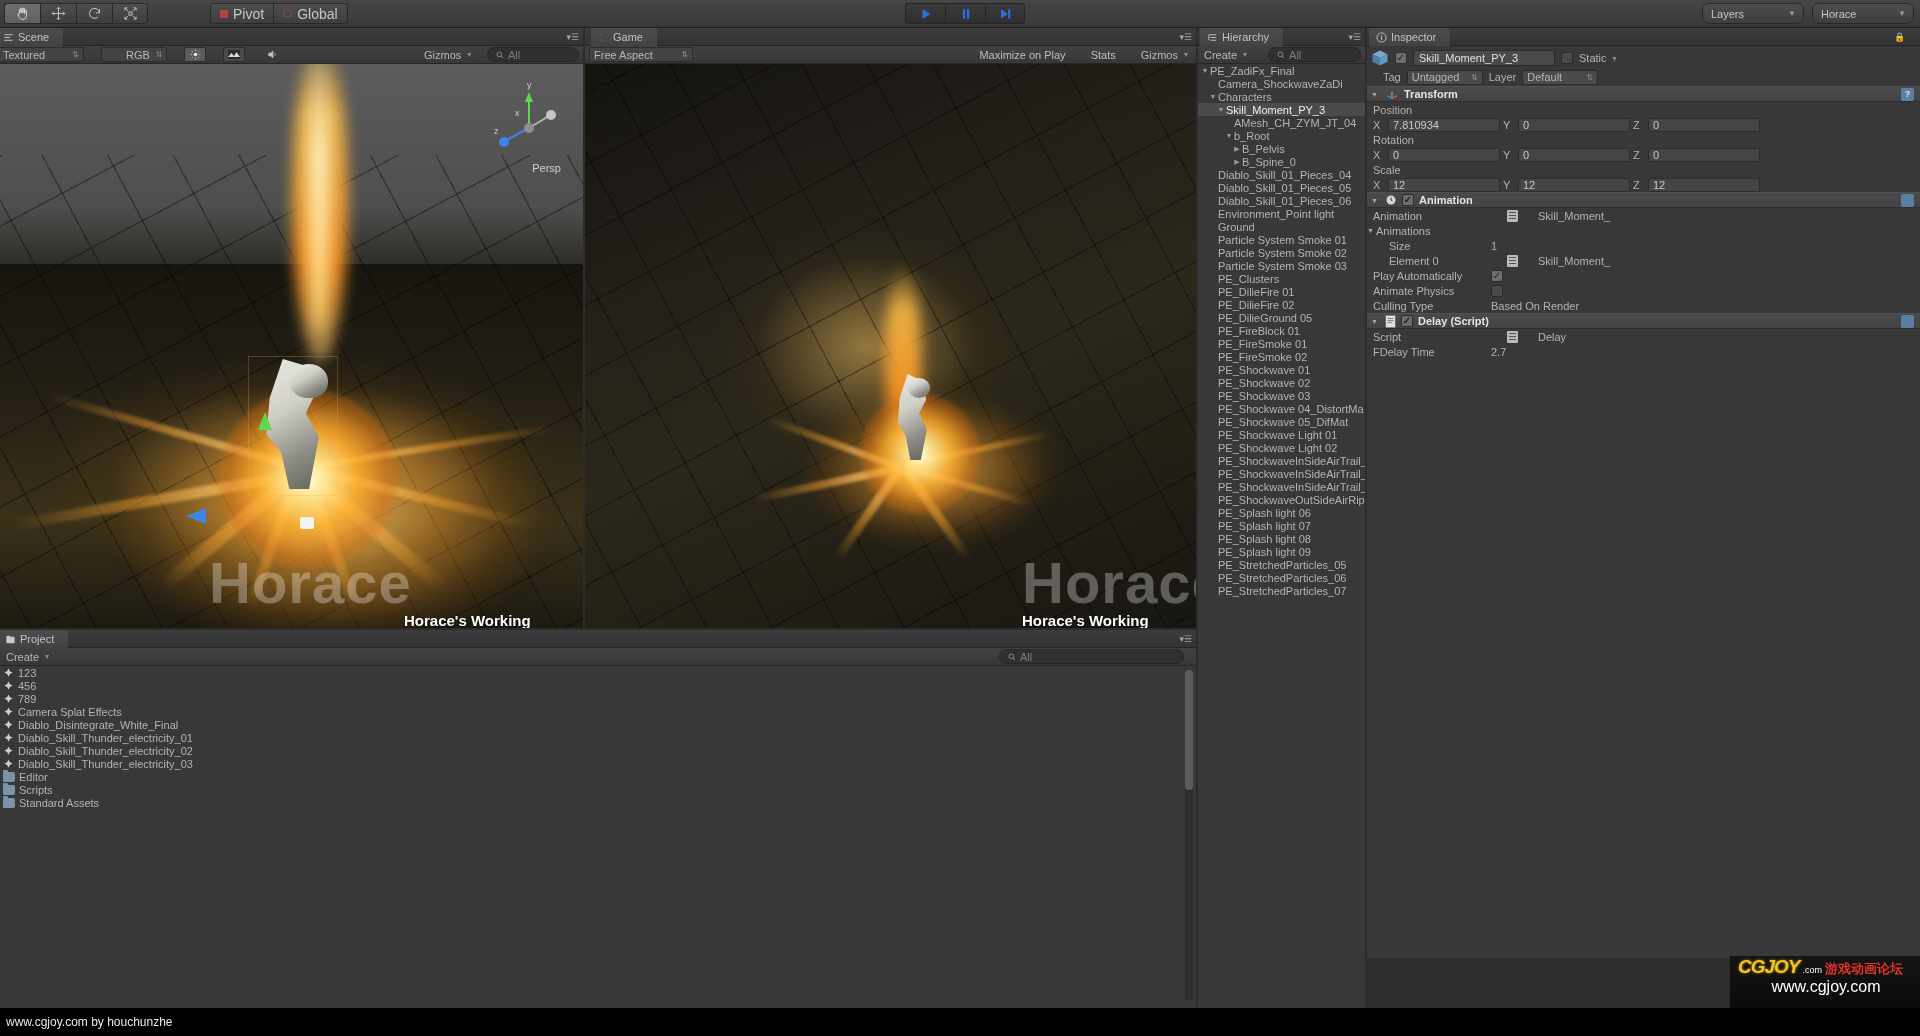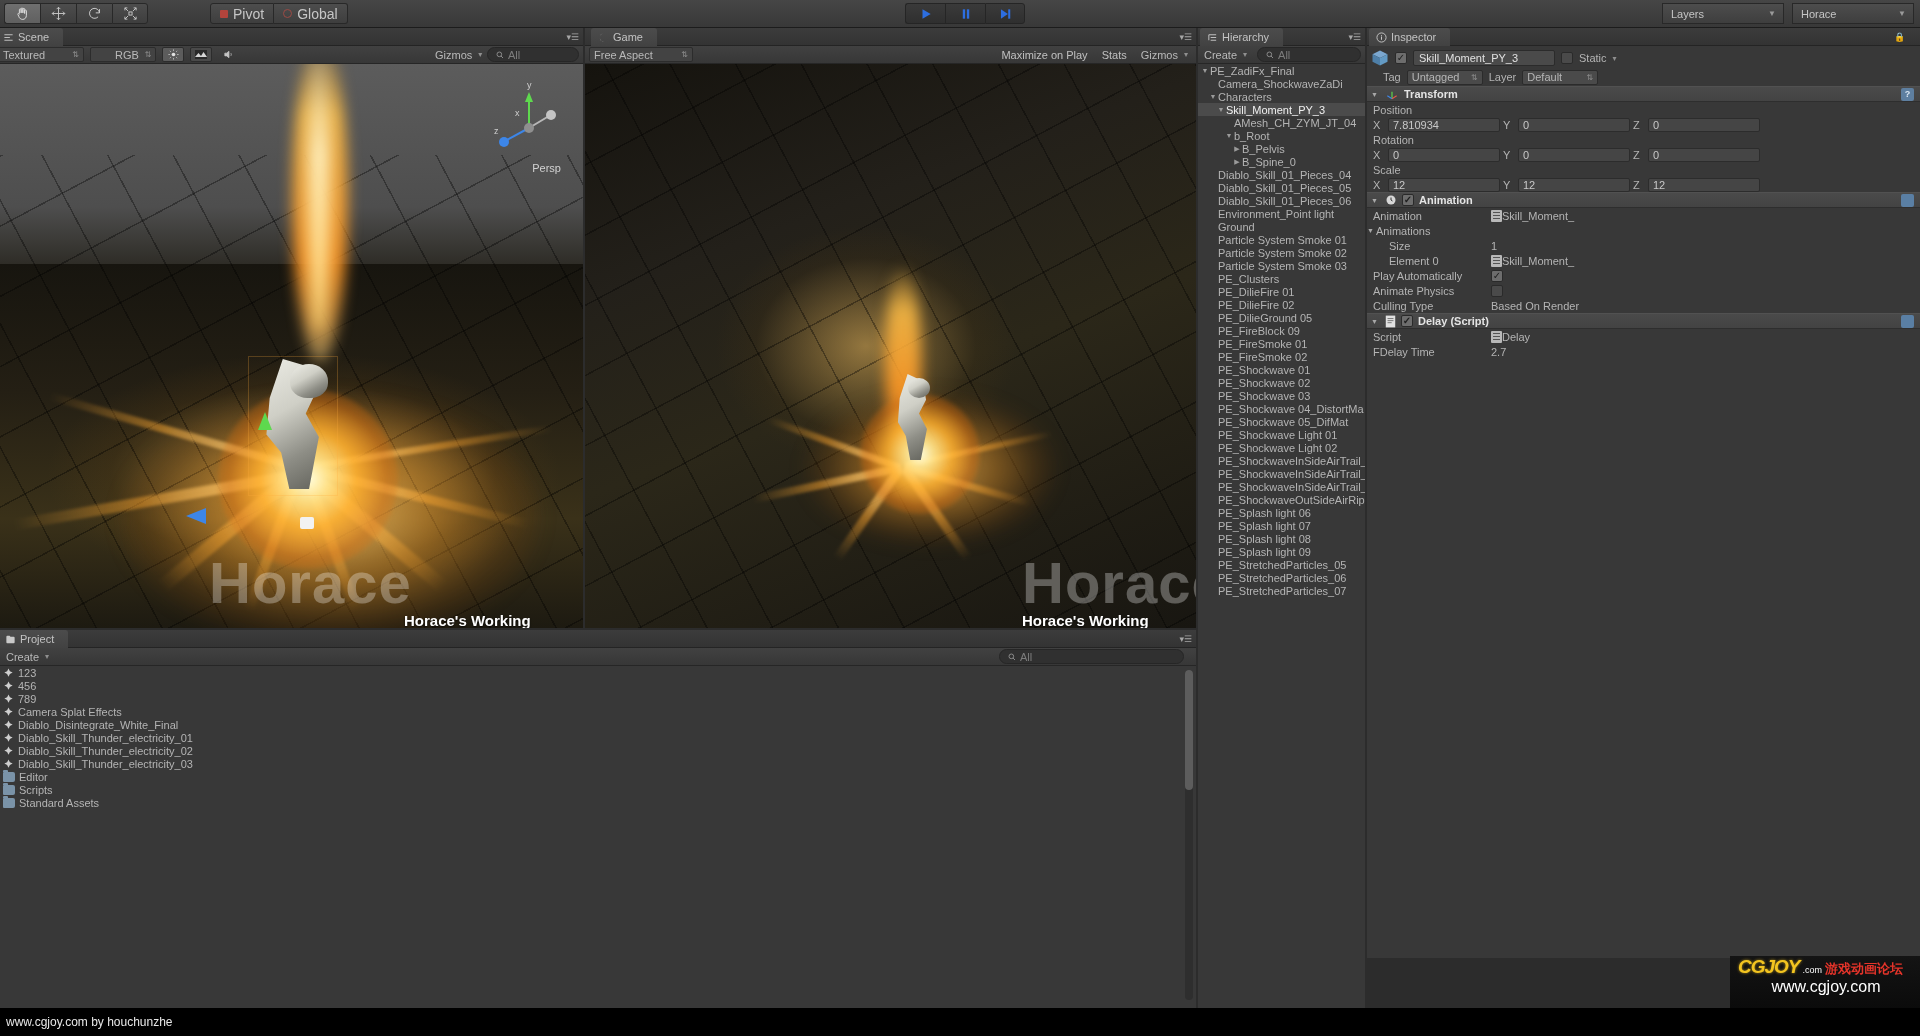--- a/index.html
+++ b/index.html
@@ -49,22 +49,22 @@
   .play-btn {
     width: 40px; height: 21px; background: linear-gradient(#3a3a3a,#2f2f2f);
     border: 1px solid #252525; border-right: none;
     display: flex; align-items: center; justify-content: center;
   }
   .play-btn:first-child { border-radius: 3px 0 0 3px; }
   .play-btn:last-child { border-right: 1px solid #252525; border-radius: 0 3px 3px 0; }
 
   .tb-right { position: absolute; right: 6px; top: 3px; display: flex; gap: 8px; }
   .tb-dd {
-    width: 122px; height: 21px; background: linear-gradient(#4d4d4d,#3e3e3e);
-    border: 1px solid #282828; border-radius: 0; color: #c6c6c6;
+    width: 102px; height: 21px; background: linear-gradient(#4d4d4d,#3e3e3e);
+    border: 1px solid #282828; border-radius: 7px; color: #c6c6c6;
     font-size: 11px; display: flex; align-items: center; padding: 0 8px;
     position: relative;
   }
   .tb-dd .car { position: absolute; right: 7px; color: #9a9a9a; font-size: 8px; }
 
   
   .panel { position: absolute; background: #383838; }
   .panel-tabrow {
     height: 18px; background: linear-gradient(#3c3c3c,#333333);
     border-bottom: 1px solid #242424; position: relative;
@@ -74,21 +74,21 @@
     background: linear-gradient(#4c4c4c,#424242);
     border-radius: 3px 3px 0 0; padding: 0 14px 0 7px;
     display: flex; align-items: center; gap: 4px;
     color: #c3c3c3; font-size: 11px; min-width: 66px;
   }
   .panel-menu { position: absolute; right: 4px; top: 4px; color: #a6a6a6; font-size: 9px; letter-spacing:0;}
 
   .panel-toolbar2 {
     height: 18px; background: linear-gradient(#414141,#373737);
     border-bottom: 1px solid #262626; display: flex; align-items: center;
-    font-size: 11px; color: #bdbdbd; padding: 0 4px; gap: 6px;
+    font-size: 11px; color: #bdbdbd; padding: 0 4px; gap: 17px;
   }
   .dropd {
     height: 15px; background: #434343; border: 1px solid #2c2c2c; border-radius: 2px;
     display: flex; align-items: center; padding: 0 4px; color: #b9b9b9; font-size: 11px;
     position: relative;
   }
   .dropd .ar { margin-left: auto; padding-left: 6px; color: #8f8f8f; font-size: 8px; }
   .searchbox {
     height: 15px; border-radius: 8px; background: #303030; border: 1px solid #262626;
     color: #7d7d7d; font-size: 11px; display: flex; align-items: center; padding: 0 8px; gap: 4px;
@@ -184,21 +184,21 @@
     border-bottom: 1px solid #2e2e2e; display:flex; align-items:center; gap:5px; padding-left:4px;
     color: #e4e4e4; font-size: 11px; font-weight: bold;
   }
   .foldtri { width:9px;color:#a8a8a8;font-size:7px;}
   .prop-row { height: 15px; display:flex; align-items:center; color:#b4b4b4; font-size:11px; padding-left:6px;}
   .prop-label { width: 118px; flex:0 0 118px; color:#b4b4b4;}
   .prop-val { color:#b4b4b4;}
   .vec-row { height:15px; display:flex; align-items:center; font-size:11px; color:#b4b4b4; padding-left:6px; gap:3px;}
   .vec-ax { width:12px; flex:0 0 12px; text-align:left;}
   .vec-f { height:14px; width:112px; background:#454545; border:1px solid #2c2c2c; border-radius:2px; color:#c8c8c8; font-size:11px; display:flex;align-items:center; padding:0 4px; }
-  .objfield { display:flex; align-items:center; gap:0; color:#b4b4b4; font-size:11px;}
+  .objfield { display:flex; align-items:center; gap:20px; color:#b4b4b4; font-size:11px;margin-left:16px;}
   .mini-ic { width:11px;height:12px;background:#b9b9b9;border-radius:1px;position:relative;}
   .mini-ic:after{content:"";position:absolute;left:2px;top:2px;width:7px;height:1px;background:#555;box-shadow:0 3px 0 #555,0 6px 0 #555;}
   .help-ic { width:13px;height:13px;border-radius:2px;background:#5e7fa0;color:#d9e6f2;font-size:9px;display:flex;align-items:center;justify-content:center;}
   .gear-sq { width:13px;height:13px;border-radius:2px;background:#5a7fa4; }
 
   
   #project { left: 0; top: 630px; width: 1196px; height: 378px; background:#383838; }
   .p-list { position: absolute; left:0; top:36px; right:0; bottom:0; overflow:hidden;}
   .p-row { height: 13px; display:flex; align-items:center; gap:4px; color:#b4b4b4; font-size:11px; padding-left:3px;}
   .fx-ic { width:11px;height:11px; color:#c9c9c9; }
@@ -564,21 +564,21 @@
           <span>PE_DilieFire 02</span>
         </div>
         <div class="h-row">
           <span class="h-spacer" style="width: 8px;"></span>
           <span class="h-arrow"></span>
           <span>PE_DilieGround 05</span>
         </div>
         <div class="h-row">
           <span class="h-spacer" style="width: 8px;"></span>
           <span class="h-arrow"></span>
-          <span>PE_FireBlock 09</span>
+          <span>PE_FireBlock 01</span>
         </div>
         <div class="h-row">
           <span class="h-spacer" style="width: 8px;"></span>
           <span class="h-arrow"></span>
           <span>PE_FireSmoke 01</span>
         </div>
         <div class="h-row">
           <span class="h-spacer" style="width: 8px;"></span>
           <span class="h-arrow"></span>
           <span>PE_FireSmoke 02</span>

